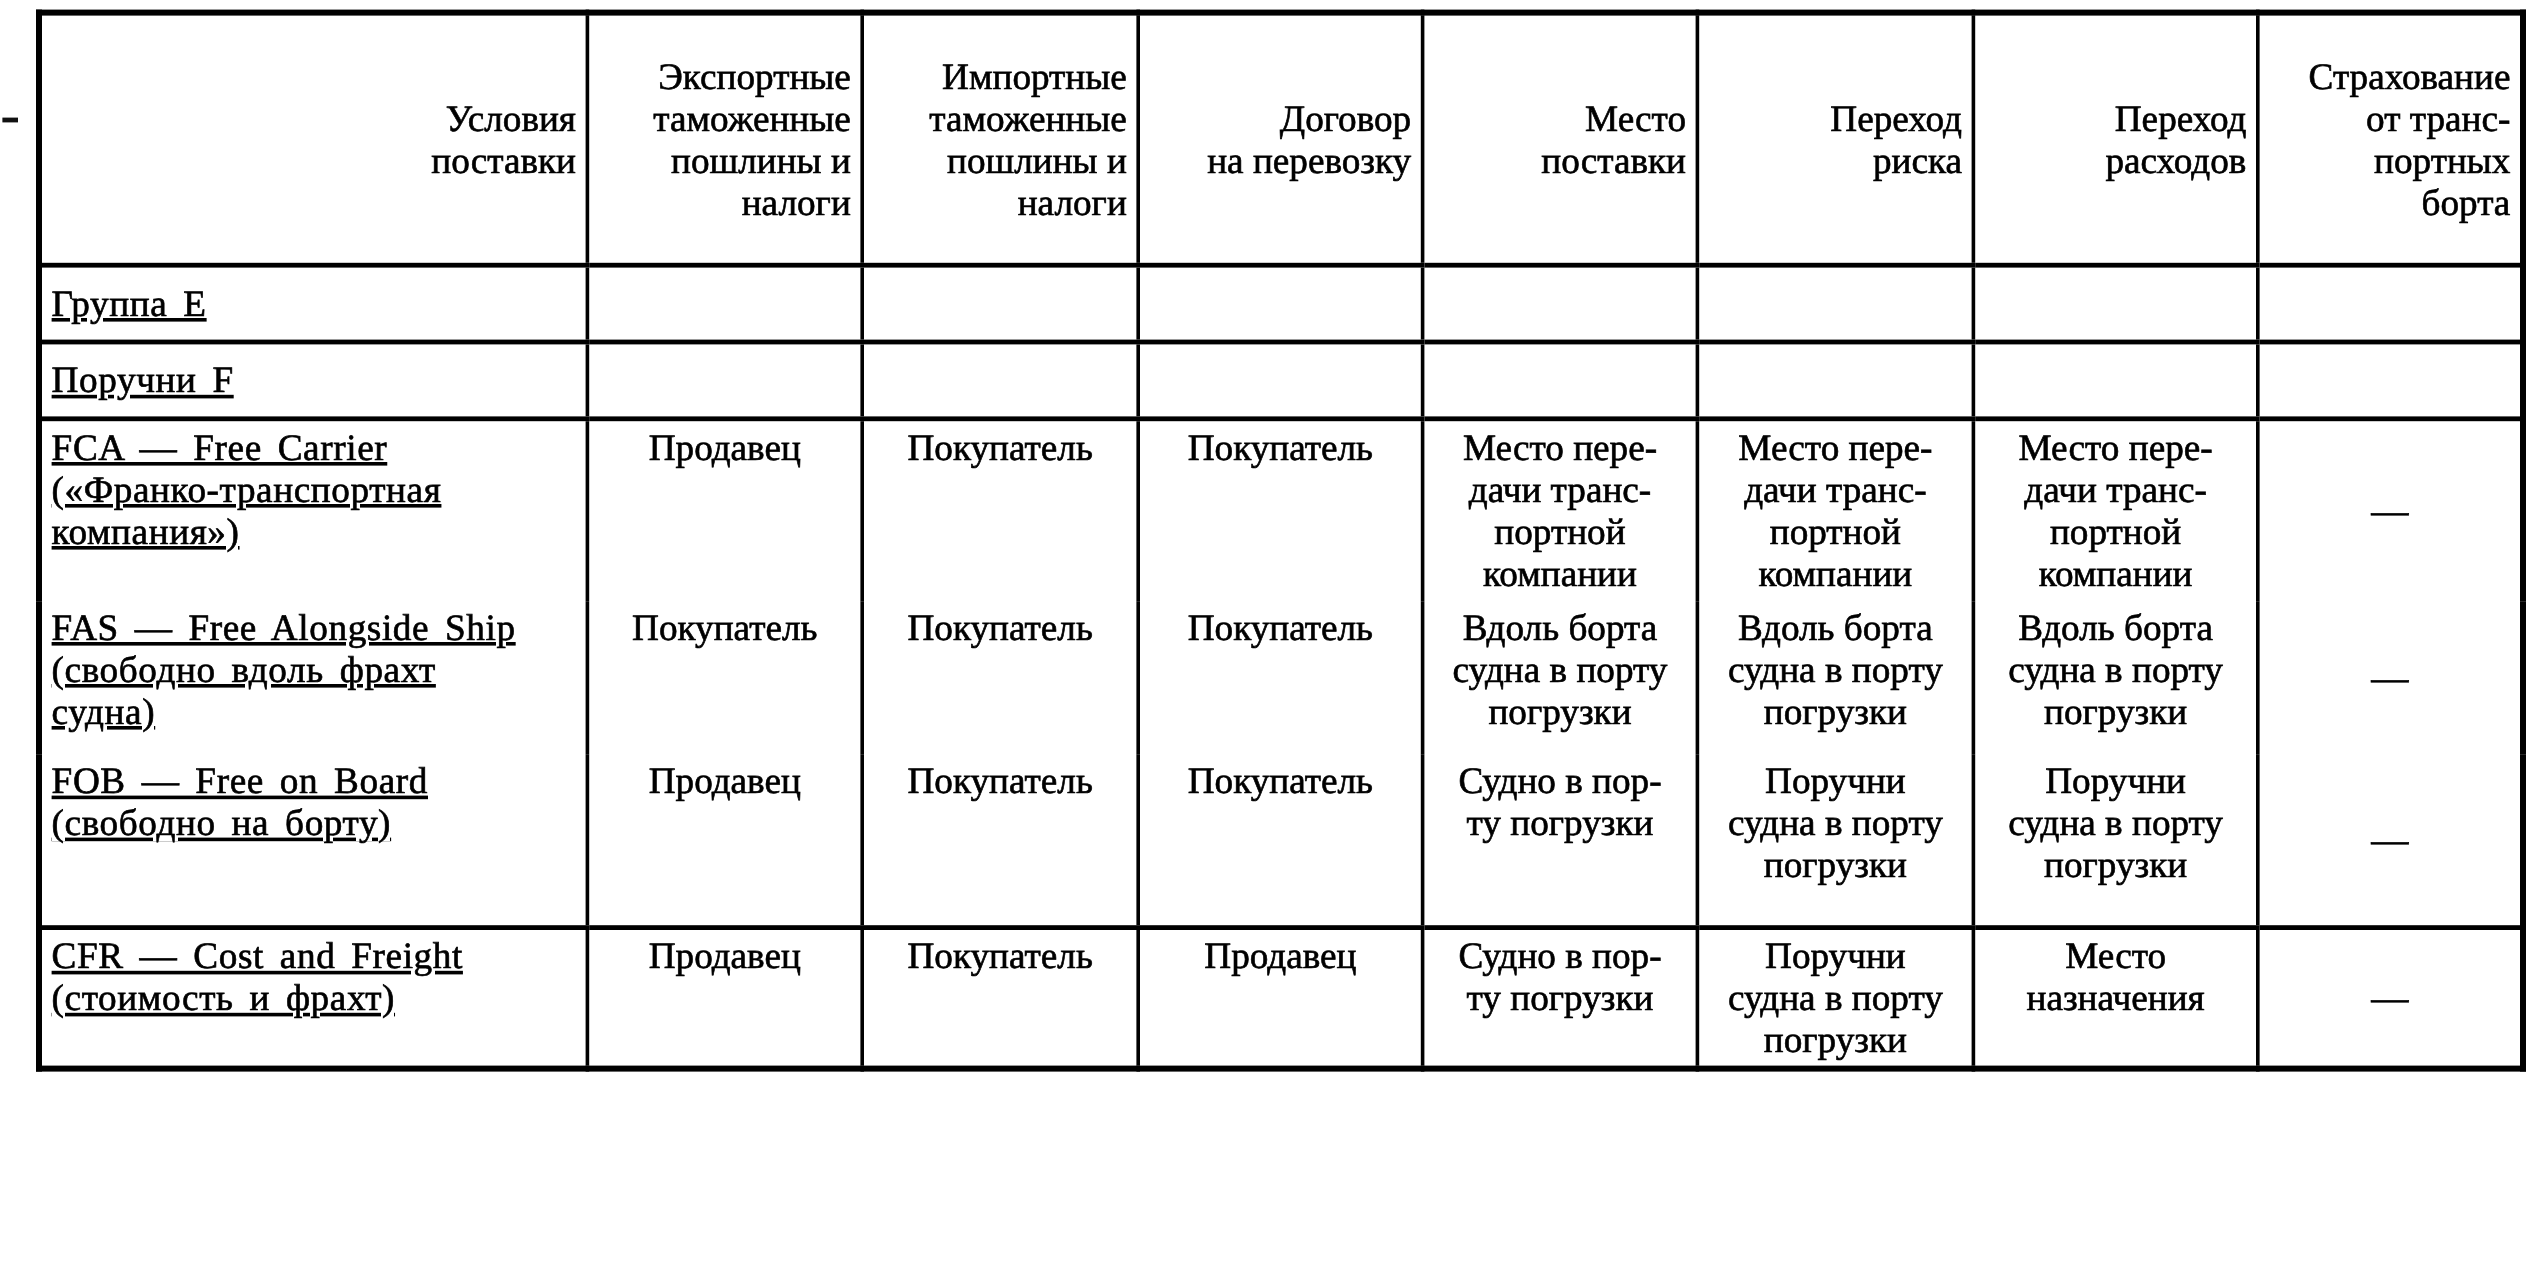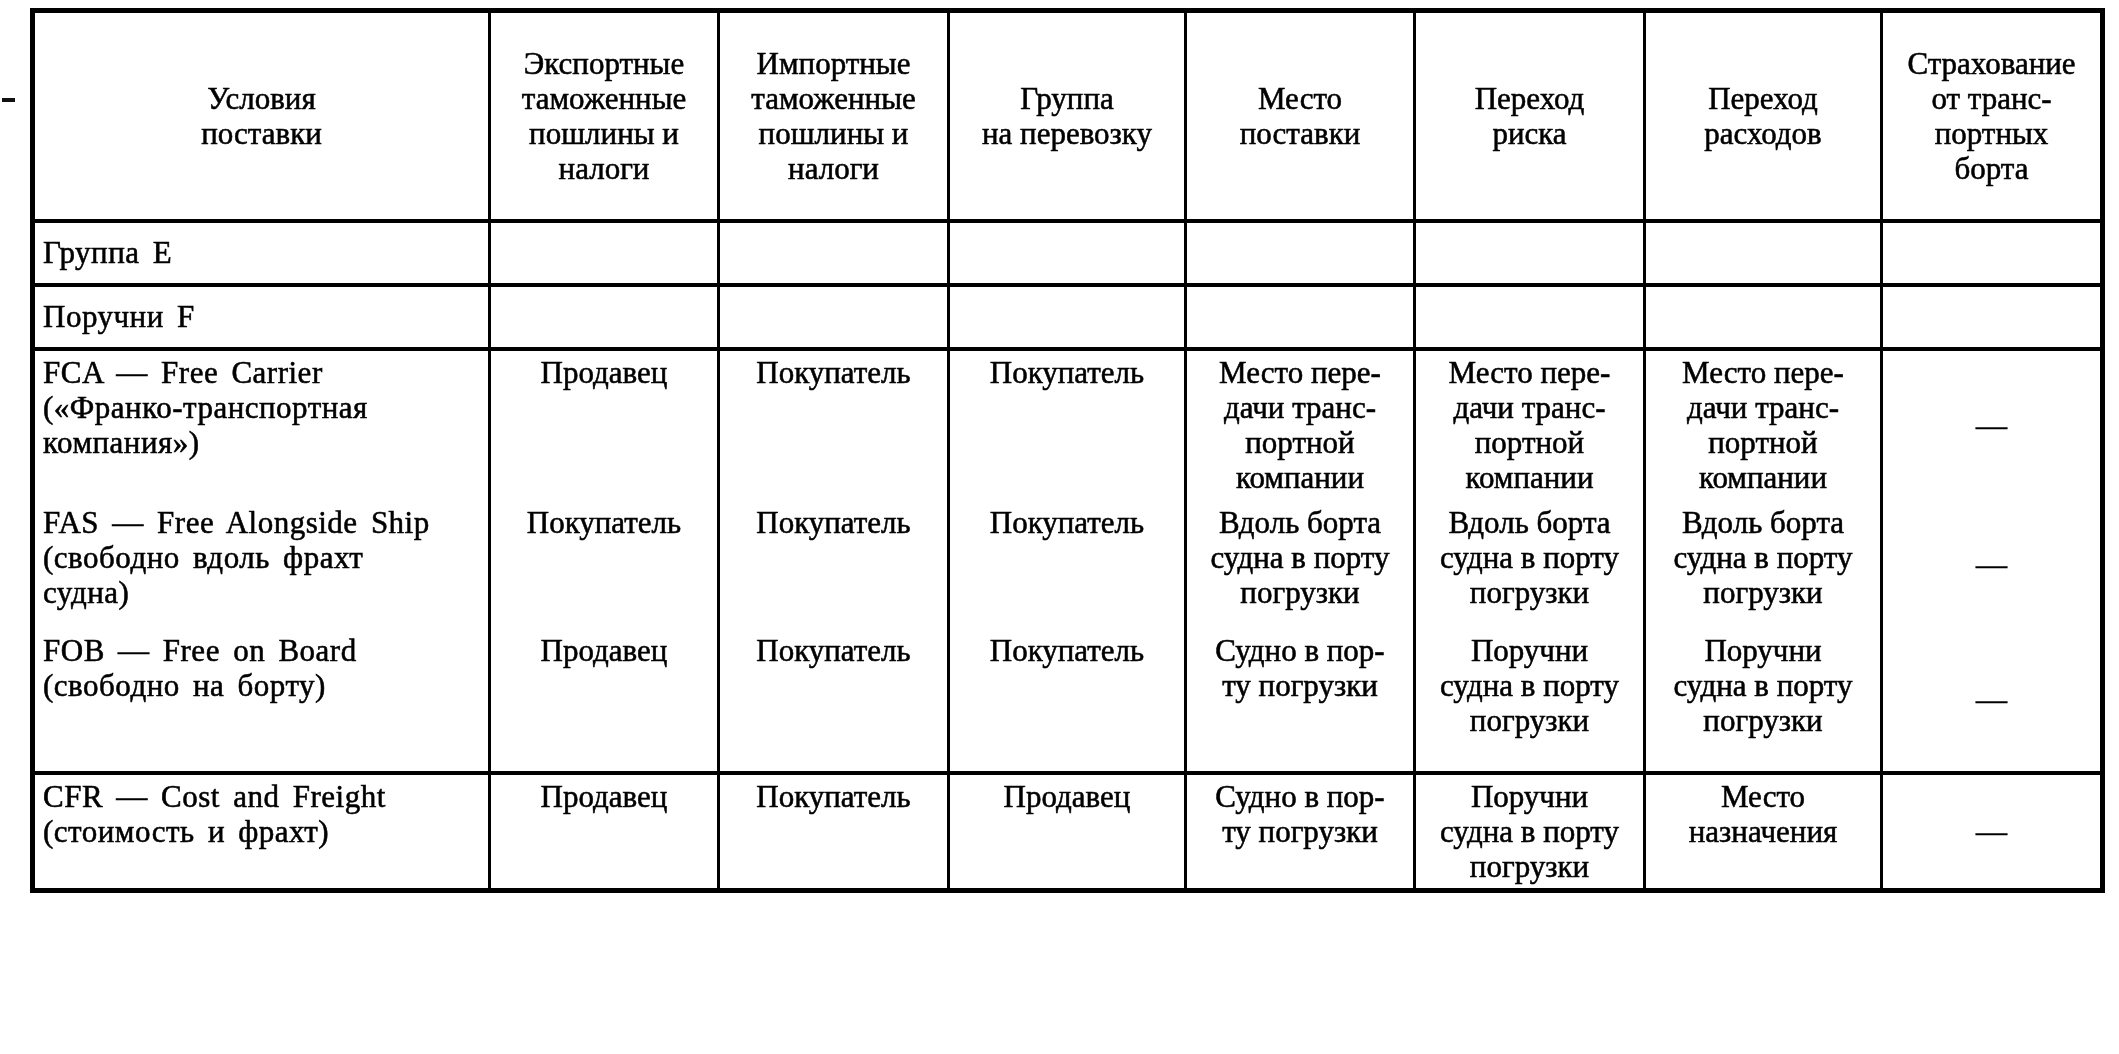--- a/index.html
+++ b/index.html
@@ -37,25 +37,26 @@
     padding: 4px 8px;
     font-size: 31px;
     line-height: 1.13;
     font-weight: normal;
     white-space: pre-line;
     vertical-align: top;
     text-align: center;
     -webkit-text-stroke: 0.55px #000;
     overflow: hidden;
   }
-  .doc-table th { vertical-align: middle; }
+  .doc-table th { vertical-align: middle; text-align: right; }
   .doc-table td.left {
     text-align: left;
     word-spacing: 5px;
     letter-spacing: 0.5px;
+    text-decoration: underline;
   }
   .doc-table td.dash { vertical-align: middle; }
   tr.row-header  { height: 210px; }
   tr.row-group   { height: 64px; }
   tr.row-exw     { height: 104px; }
   tr.row-fca     { height: 152px; }
   tr.row-fas     { height: 128px; }
   tr.row-fob     { height: 144px; }
   tr.row-cfr     { height: 112px; }
   tr.row-group td { vertical-align: middle; padding-top: 2px; padding-bottom: 2px; }
@@ -84,21 +85,21 @@
       <th>Условия
 поставки</th>
       <th>Экспортные
 таможенные
 пошлины и
 налоги</th>
       <th>Импортные
 таможенные
 пошлины и
 налоги</th>
-      <th>Группа
+      <th>Договор
 на перевозку</th>
       <th>Место
 поставки</th>
       <th>Переход
 риска</th>
       <th>Переход
 расходов</th>
       <th>Страхование
 от транс-
 портных

